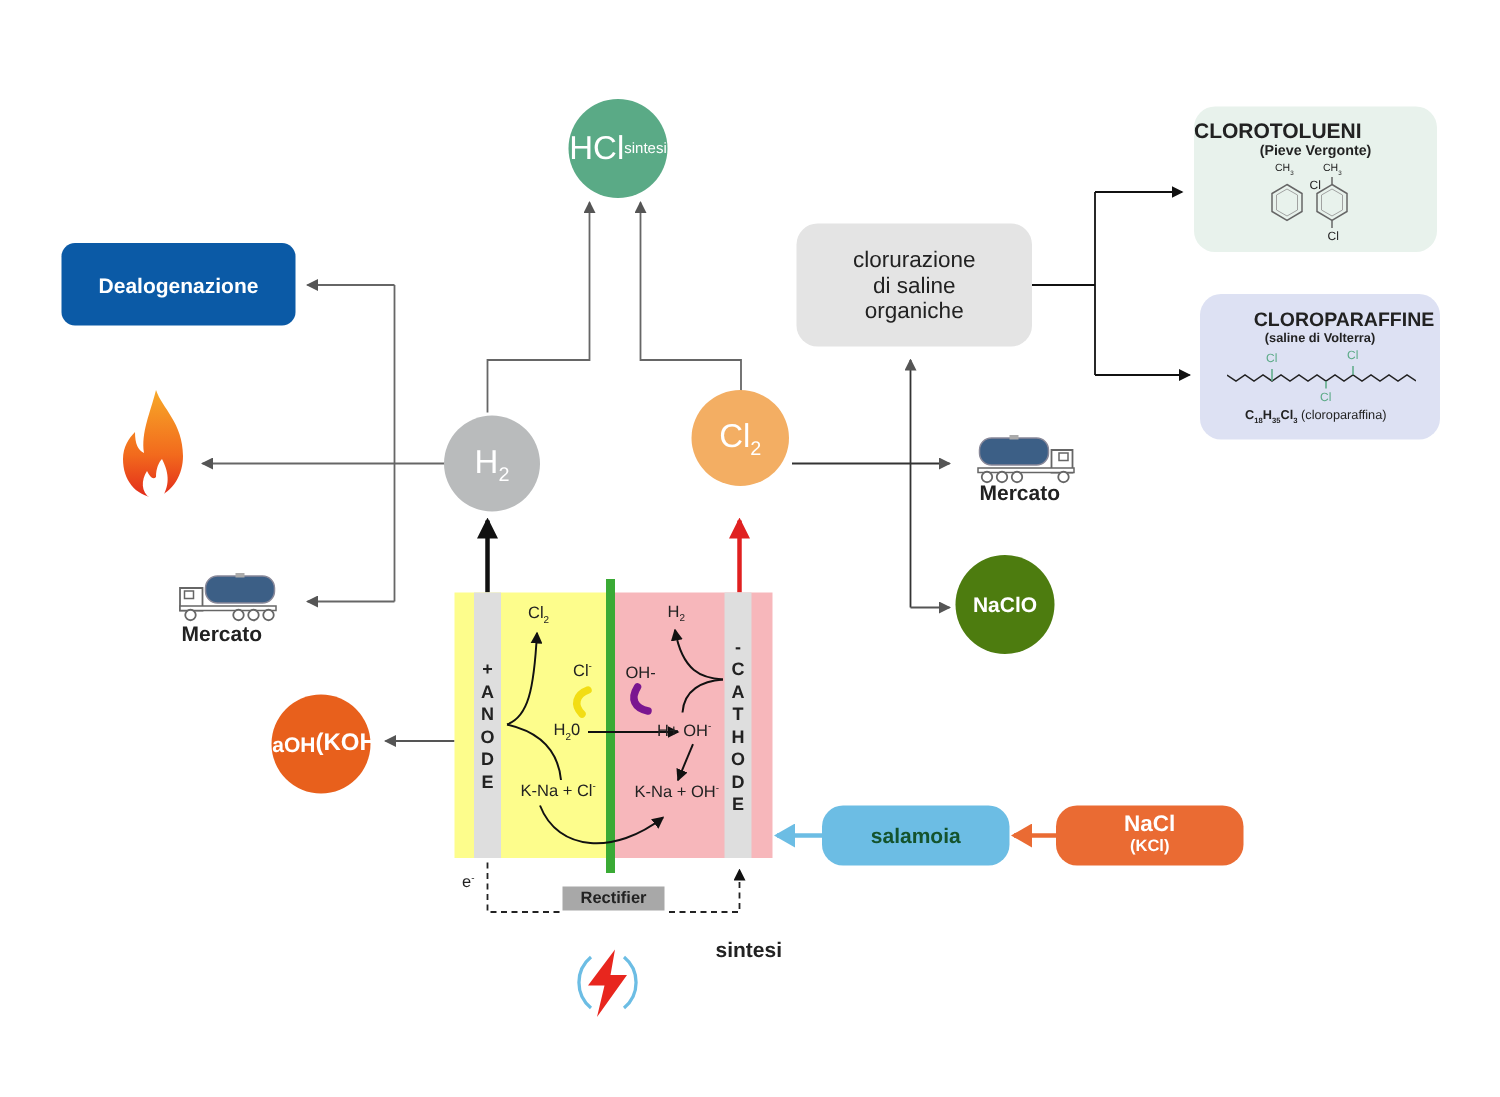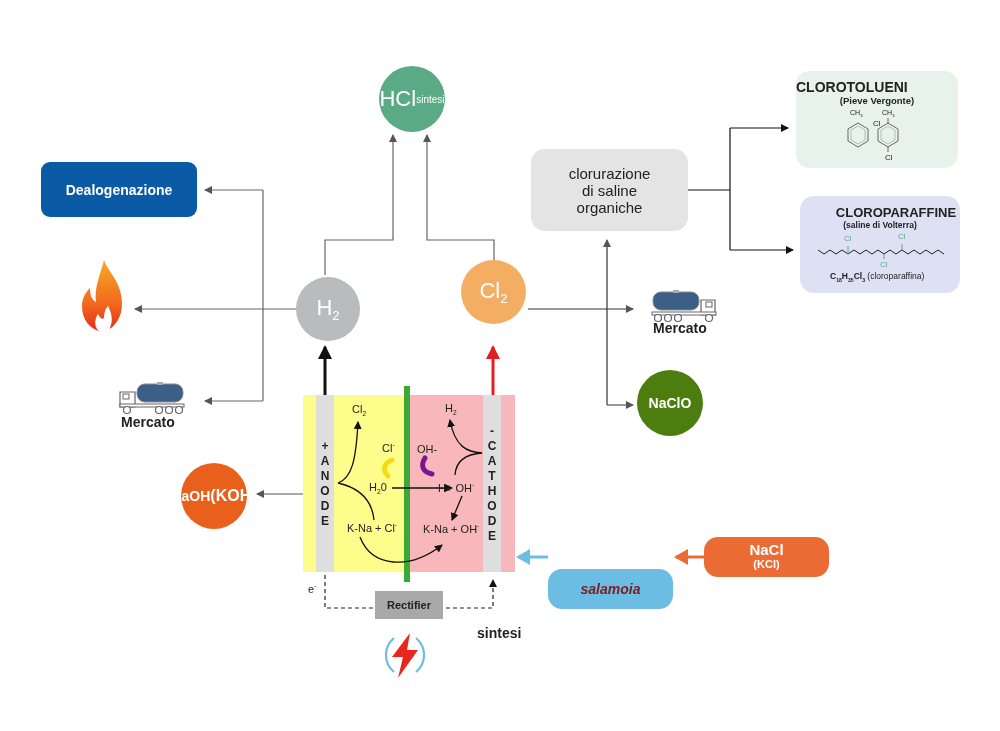--- a/index.html
+++ b/index.html
@@ -209,30 +209,30 @@
 <span class="lbl" style="left:352px;top:403px;"><span>Cl</span><sub>2</sub></span>
 <span class="lbl" style="left:382px;top:441px;"><span>Cl</span><sup>-</sup></span>
 <span class="lbl" style="left:369px;top:481px;"><span>H</span><sub>2</sub><span>0</span></span>
 <span class="lbl" style="left:347px;top:521px;"><span>K-Na + Cl</span><sup>-</sup></span>
 <span class="lbl" style="left:445px;top:402px;"><span>H</span><sub>2</sub></span>
 <span class="lbl" style="left:417px;top:443px;">OH-</span>
 <span class="lbl" style="left:438px;top:481px;"><span>H+ OH</span><sup>-</sup></span>
 <span class="lbl" style="left:423px;top:522px;"><span>K-Na + OH</span><sup>-</sup></span>
 
 <span class="lbl" style="left:308px;top:582px;"><span>e</span><sup>-</sup></span>
-<div class="box" style="left:375px;top:591px;width:68px;height:28px;background:#a8a8a8;font-size:11px;font-weight:bold;color:#222;">
+<div class="box" style="left:375px;top:591px;width:68px;height:16px;background:#a8a8a8;font-size:11px;font-weight:bold;color:#222;">
   <span>Rectifier</span>
 </div>
 <div class="lbl bold" style="left:477px;top:625px;font-size:14px;">sintesi</div>
 
 <svg class="abs" style="left:380px;top:630px;" width="50" height="50" viewBox="0 0 50 50">
   <path d="M14,8 A22,22 0 0 0 14,42" fill="none" stroke="#6cbde4" stroke-width="2.2"></path>
   <path d="M36,8 A22,22 0 0 1 36,42" fill="none" stroke="#6cbde4" stroke-width="2.2"></path>
   <path d="M30,3 L12,27 L23,27 L18,48 L38,20 L27,20 Z" fill="#e8261e"></path>
 </svg>
 
-<div class="box" style="left:548px;top:569px;width:125px;height:40px;background:#6cbde4;border-radius:14px;color:#7f1d1d;font-weight:bold;font-size:14px;font-style:italic;">
+<div class="box" style="left:548px;top:537px;width:125px;height:40px;background:#6cbde4;border-radius:14px;color:#14532d;font-weight:bold;font-size:14px;">
   <span>salamoia</span>
 </div>
 <div class="box" style="left:704px;top:537px;width:125px;height:40px;background:#ea6b33;border-radius:14px;color:#fff;font-weight:bold;font-size:15px;line-height:14px;">
   <span>NaCl</span>
   <span style="font-size:11px;">(KCl)</span>
 </div>
 
 </body></html>

